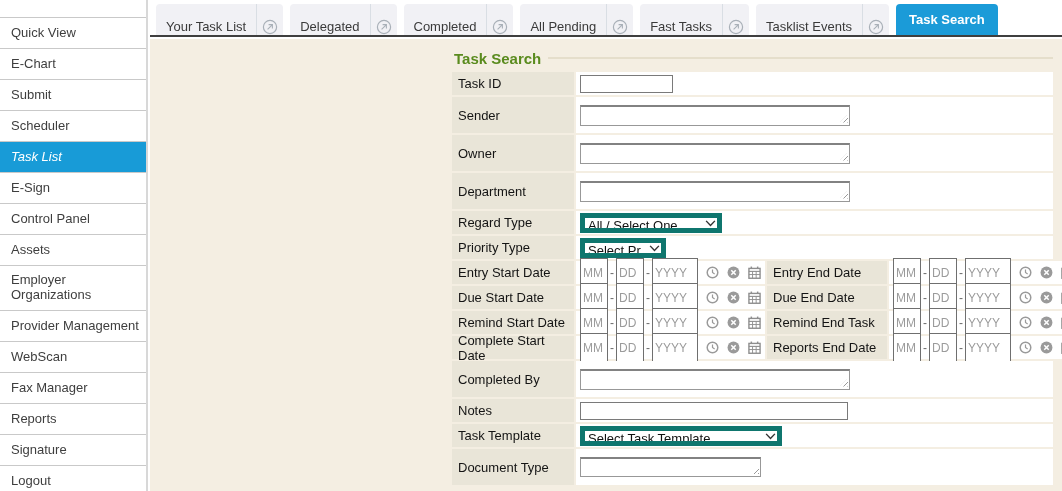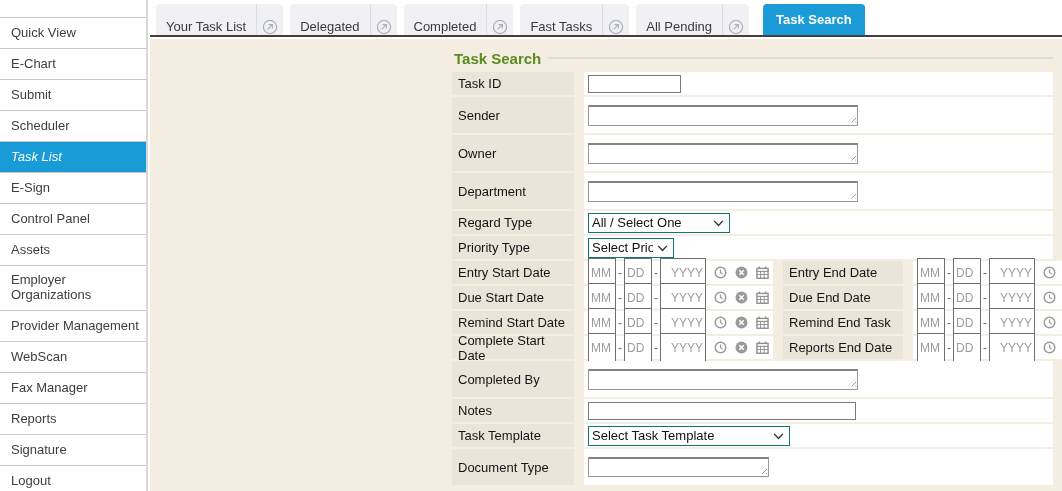--- a/index.html
+++ b/index.html
@@ -47,21 +47,21 @@
   #content {
     position:absolute; left:150px; top:39px; width:912px; height:452px;
     background:#F4EEE2;
   }
   #form { position:absolute; left:302px; right:9px; top:9px; }
 
   .title-row { display:flex; align-items:center; height:20px; margin-bottom:4px; }
   .form-title { color:#5A8B1E; font-weight:bold; font-size:15px; padding-left:2px; white-space:nowrap; }
   .title-line { flex:1; height:2px; background:#E5DECB; margin-left:7px; }
 
-  .frow { display:flex; gap:10px; height:23px; margin-bottom:2px; }
+  .frow { display:flex; gap:2px; height:23px; margin-bottom:2px; }
   .frow.tall { height:36px; }
   .flabel {
     flex:0 0 122px; background:#E9E5D8; color:#141414;
     display:flex; align-items:center; padding-left:6px;
   }
   .fvalue { flex:1; background:#fff; display:flex; align-items:center; padding:1px 4px; }
   .fvalue.datecell { flex:0 0 174px; }
   .flabel.endlabel { flex:0 0 120px; }
 
   input[type="text"] {
@@ -81,35 +81,35 @@
   .ta-doc  { width:181px; height:20px; }
   .grip {
     position:absolute; right:2px; bottom:3px; width:8px; height:8px;
     background:repeating-linear-gradient(-45deg,#9A9A9A 0 1px,transparent 1px 3px);
     clip-path:polygon(100% 0,100% 100%,0 100%);
   }
 
   .selwrap { position:relative; display:inline-block; }
   select {
     appearance:none; -webkit-appearance:none;
-    border:1px solid #0f766e; background:#fff; height:20px;
+    border:5px solid #0f766e; background:#fff; height:20px;
     font-family:"Liberation Sans",sans-serif; font-size:13px; color:#111;
     padding:0 20px 0 3px; border-radius:0;
   }
   .sel-regard   { width:142px; }
   .sel-priority { width:86px; }
   .sel-template { width:202px; }
   .selchev { position:absolute; right:6px; top:7px; pointer-events:none; }
 
   .dategroup { display:flex; align-items:center; }
   .dbox {
     width:28px !important; height:19px !important; padding:14px 2px !important;
     border:1px solid #6F6F6F !important; font-size:12px !important;
   }
-  .dbox.yyyy { width:46px !important;text-align:right; }
+  .dbox.yyyy { width:46px !important; }
   .dbox::placeholder, input::placeholder, textarea::placeholder { color:#9B9B9B; }
   .dash { color:#6A6A6A; margin:0 2px; font-size:12px; }
   .dicon { display:inline-flex; margin-left:8px; cursor:pointer; line-height:0; }
 
   .submit-row { text-align:center; margin-top:13px; }
   .submit-btn {
     font-family:"Liberation Sans",sans-serif; font-size:19px; color:#1a1a1a;
     background:linear-gradient(#EFEFEF,#DCDCDC); border:1px solid #8A8A8A;
     padding:3px 14px; cursor:pointer;
   }
@@ -169,43 +169,52 @@
         <svg width="16" height="16" viewBox="0 0 16 16">
             <circle cx="8" cy="8" r="6.6" fill="none" stroke="#A9B0B8" stroke-width="1.2"></circle>
             <path d="M5.6 10.4 L10.2 5.8 M6.6 5.6 h3.8 v3.8" fill="none" stroke="#A9B0B8" stroke-width="1.1"></path>
           </svg>
       </span>
     </div>
   </div>
   <div class="tab">
     <div class="tab-top"></div>
     <div class="tab-body">
+      <span class="tab-label">All Pending</span>
+      <span class="tab-launch">
+        <svg width="16" height="16" viewBox="0 0 16 16">
+            <circle cx="8" cy="8" r="6.6" fill="none" stroke="#A9B0B8" stroke-width="1.2"></circle>
+            <path d="M5.6 10.4 L10.2 5.8 M6.6 5.6 h3.8 v3.8" fill="none" stroke="#A9B0B8" stroke-width="1.1"></path>
+          </svg>
+      </span>
+    </div>
+  </div>
+  <div class="tab">
+    <div class="tab-top"></div>
+    <div class="tab-body">
       <span class="tab-label">Fast Tasks</span>
       <span class="tab-launch">
         <svg width="16" height="16" viewBox="0 0 16 16">
             <circle cx="8" cy="8" r="6.6" fill="none" stroke="#A9B0B8" stroke-width="1.2"></circle>
             <path d="M5.6 10.4 L10.2 5.8 M6.6 5.6 h3.8 v3.8" fill="none" stroke="#A9B0B8" stroke-width="1.1"></path>
           </svg>
       </span>
     </div>
   </div>
   <div class="tab">
     <div class="tab-top"></div>
     <div class="tab-body">
-      <span class="tab-label">All Pending</span>
+      <span class="tab-label">Tasklist Events</span>
       <span class="tab-launch">
         <svg width="16" height="16" viewBox="0 0 16 16">
             <circle cx="8" cy="8" r="6.6" fill="none" stroke="#A9B0B8" stroke-width="1.2"></circle>
             <path d="M5.6 10.4 L10.2 5.8 M6.6 5.6 h3.8 v3.8" fill="none" stroke="#A9B0B8" stroke-width="1.1"></path>
           </svg>
       </span>
     </div>
-  </div>
-  <div class="tab">
-    <div class="tab-top"></div>
   </div>
   <div class="tab active">
     <div class="tab-body">
       <span class="tab-label">Task Search</span>
     </div>
   </div>
 </div>
 
 <div id="content">
   <div id="form">

